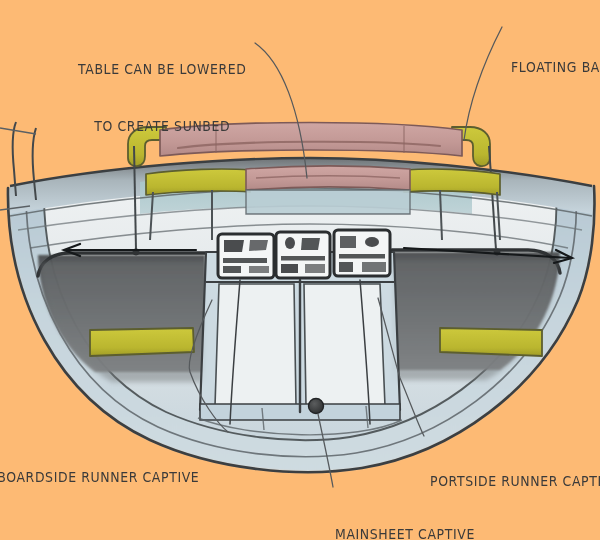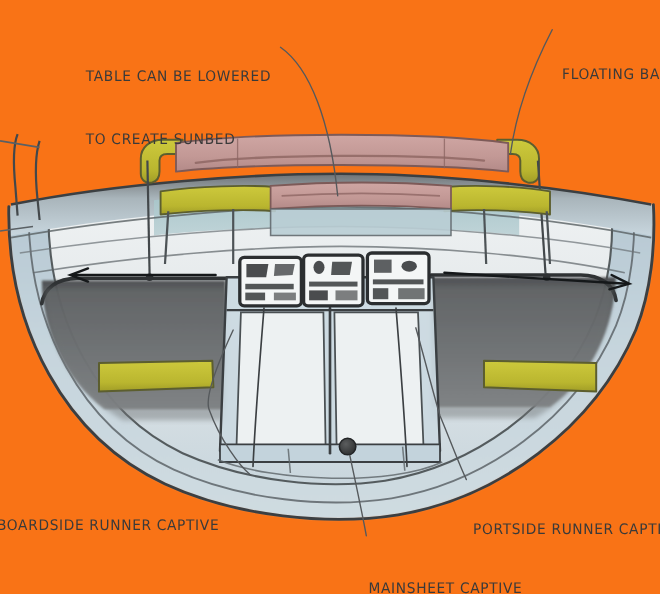--- a/index.html
+++ b/index.html
@@ -4,23 +4,24 @@
 <style>
   html, body {
     margin: 0;
     padding: 0;
     background: #ffffff;
   }
   #canvas {
     position: relative;
     width: 600px;
     height: 540px;
-    background: #f97316;
+    background: #fdba74;
     overflow: hidden;
     font-family: "DejaVu Sans", sans-serif;
+    text-align: center;
   }
   #canvas svg {
     position: absolute;
     top: 0; left: 0;
     width: 600px;
     height: 540px;
   }
   .anno {
     position: absolute;
     font-family: "DejaVu Sans", sans-serif;

